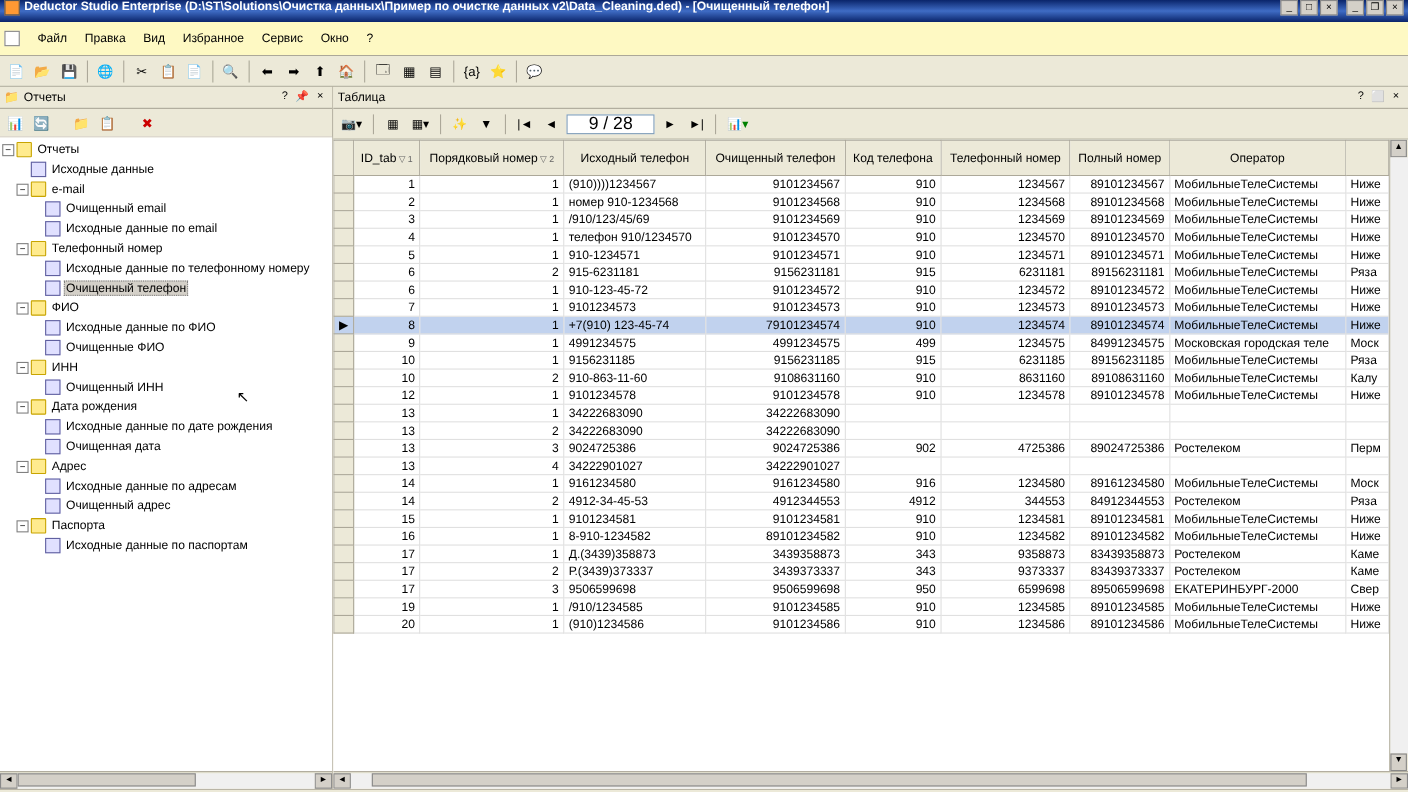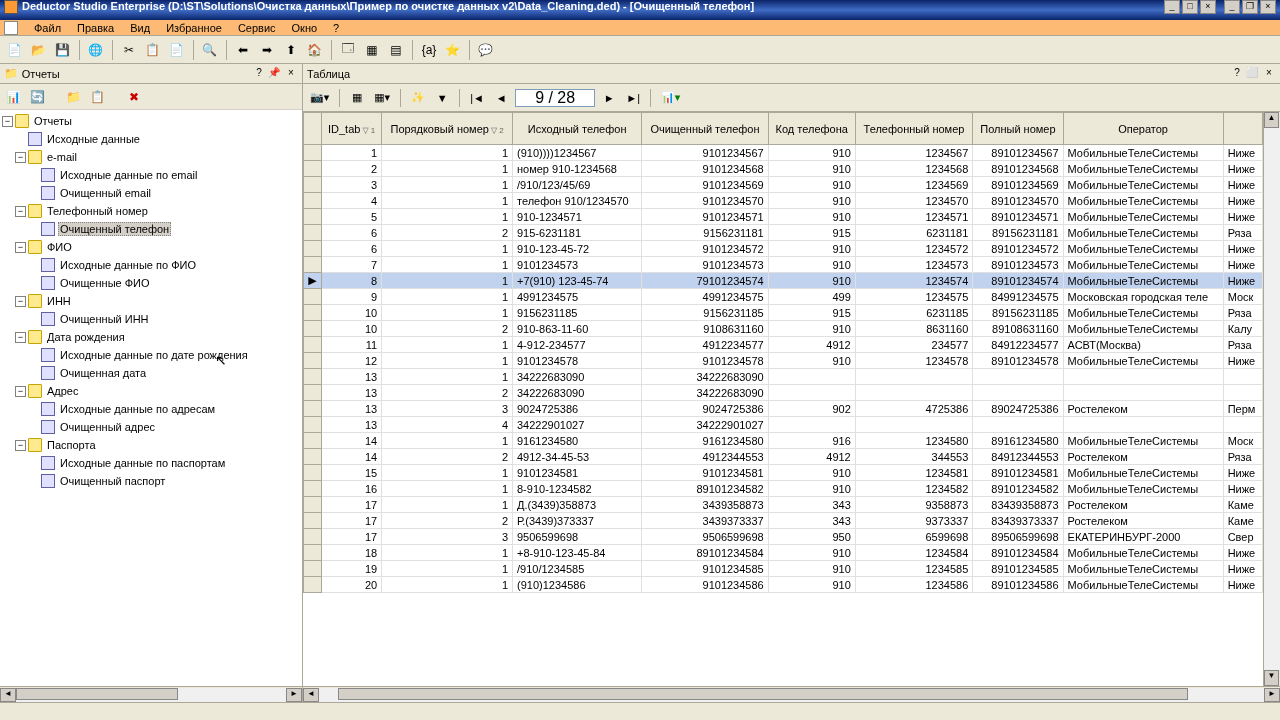--- a/index.html
+++ b/index.html
@@ -3,21 +3,21 @@
 <meta charset="utf-8">
 <style>
 * { box-sizing: border-box; margin: 0; padding: 0; }
 body { font-family: Tahoma, Arial, sans-serif; font-size: 11px; background: #ece9d8; overflow: hidden; width: 1280px; height: 720px; }
 
 .titlebar { background: linear-gradient(to bottom, #0a246a, #3f6cc5 50%, #0a246a); color: white; height: 20px; display: flex; padding: 0 4px; font-size: 11px; }
 .titlebar .icon { width: 14px; height: 14px; margin-right: 4px; background: #ff9933; border: 1px solid #555; }
 .titlebar .title { flex: 1; font-weight: bold; }
 .titlebar .winbtn { width: 16px; height: 14px; background: #d4d0c8; border: 1px solid #888; margin-left: 2px; font-size: 9px; text-align: center; line-height: 11px; color: black; cursor: pointer; }
 
-.menubar { background: #fdba74; height: 16px; display: flex; align-items: center; padding: 0 4px; border-bottom: 1px solid #aca899; }
+.menubar { background: #fef9c3; height: 31px; display: flex; align-items: center; padding: 0 4px; border-bottom: 1px solid #aca899; }
 .menubar-icon { width: 14px; height: 14px; background: #fff; border: 1px solid #888; margin-right: 8px; }
 .menubar .menuitem { padding: 2px 8px; cursor: pointer; }
 
 .toolbar { background: #ece9d8; height: 28px; display: flex; align-items: center; padding: 0 4px; border-bottom: 1px solid #aca899; gap: 2px; }
 .toolbar .tbtn { width: 22px; height: 22px; border: 1px solid transparent; display: flex; align-items: center; justify-content: center; cursor: pointer; font-size: 12px; }
 .toolbar .sep { width: 1px; height: 20px; background: #aca899; margin: 0 3px; }
 
 .content { display: flex; height: 638px; }
 .sidebar { width: 303px; background: #ece9d8; border-right: 1px solid #aca899; display: flex; flex-direction: column; }
 .panel-header { background: #ece9d8; height: 20px; display: flex; align-items: center; padding: 0 4px; border-bottom: 1px solid #aca899; font-weight: normal; }
@@ -157,40 +157,47 @@
           <span class="tree-spacer"></span>
           <span class="tree-expand">−</span>
           <span class="tree-icon folder-icon"></span>
           <span class="tree-label">e-mail</span>
         </div>
         <div class="tree-node">
           <span class="tree-spacer"></span>
           <span class="tree-spacer"></span>
           <span class="tree-spacer"></span>
           <span class="tree-icon report-icon"></span>
+          <span class="tree-label">Очищенный email</span>
+        </div>
+        <div class="tree-node">
+          <span class="tree-spacer"></span>
+          <span class="tree-spacer"></span>
+          <span class="tree-spacer"></span>
+          <span class="tree-icon report-icon"></span>
           <span class="tree-label">Исходные данные по email</span>
         </div>
         <div class="tree-node">
           <span class="tree-spacer"></span>
-          <span class="tree-spacer"></span>
-          <span class="tree-spacer"></span>
-          <span class="tree-icon report-icon"></span>
-          <span class="tree-label">Очищенный email</span>
-        </div>
-        <div class="tree-node">
-          <span class="tree-spacer"></span>
           <span class="tree-expand">−</span>
           <span class="tree-icon folder-icon"></span>
           <span class="tree-label">Телефонный номер</span>
         </div>
         <div class="tree-node">
           <span class="tree-spacer"></span>
           <span class="tree-spacer"></span>
           <span class="tree-spacer"></span>
           <span class="tree-icon report-icon"></span>
+          <span class="tree-label">Исходные данные по телефонному номеру</span>
+        </div>
+        <div class="tree-node">
+          <span class="tree-spacer"></span>
+          <span class="tree-spacer"></span>
+          <span class="tree-spacer"></span>
+          <span class="tree-icon report-icon"></span>
           <span class="tree-label selected">Очищенный телефон</span>
         </div>
         <div class="tree-node">
           <span class="tree-spacer"></span>
           <span class="tree-expand">−</span>
           <span class="tree-icon folder-icon"></span>
           <span class="tree-label">ФИО</span>
         </div>
         <div class="tree-node">
           <span class="tree-spacer"></span>
@@ -264,27 +271,20 @@
           <span class="tree-expand">−</span>
           <span class="tree-icon folder-icon"></span>
           <span class="tree-label">Паспорта</span>
         </div>
         <div class="tree-node">
           <span class="tree-spacer"></span>
           <span class="tree-spacer"></span>
           <span class="tree-spacer"></span>
           <span class="tree-icon report-icon"></span>
           <span class="tree-label">Исходные данные по паспортам</span>
-        </div>
-        <div class="tree-node">
-          <span class="tree-spacer"></span>
-          <span class="tree-spacer"></span>
-          <span class="tree-spacer"></span>
-          <span class="tree-icon report-icon"></span>
-          <span class="tree-label">Очищенный паспорт</span>
         </div>
       </div>
     <div class="hscroll">
       <span class="arrow">◄</span>
         <span class="track">
           <span class="thumb" style="left:0;width:60%"></span>
         </span>
         <span class="arrow">►</span>
     </div>
   </div>
@@ -472,32 +472,20 @@
                   <td class="txt">910-863-11-60</td>
                   <td class="num">9108631160</td>
                   <td class="num">910</td>
                   <td class="num">8631160</td>
                   <td class="num">89108631160</td>
                   <td class="txt">МобильныеТелеСистемы</td>
                   <td class="txt">Калу</td>
                 </tr>
                 <tr>
                   <td class="rowhead"></td>
-                  <td class="num">11</td>
-                  <td class="num">1</td>
-                  <td class="txt">4-912-234577</td>
-                  <td class="num">4912234577</td>
-                  <td class="num">4912</td>
-                  <td class="num">234577</td>
-                  <td class="num">84912234577</td>
-                  <td class="txt">АСВТ(Москва)</td>
-                  <td class="txt">Ряза</td>
-                </tr>
-                <tr>
-                  <td class="rowhead"></td>
                   <td class="num">12</td>
                   <td class="num">1</td>
                   <td class="txt">9101234578</td>
                   <td class="num">9101234578</td>
                   <td class="num">910</td>
                   <td class="num">1234578</td>
                   <td class="num">89101234578</td>
                   <td class="txt">МобильныеТелеСистемы</td>
                   <td class="txt">Ниже</td>
                 </tr>
@@ -625,32 +613,20 @@
                   <td class="rowhead"></td>
                   <td class="num">17</td>
                   <td class="num">3</td>
                   <td class="txt">9506599698</td>
                   <td class="num">9506599698</td>
                   <td class="num">950</td>
                   <td class="num">6599698</td>
                   <td class="num">89506599698</td>
                   <td class="txt">ЕКАТЕРИНБУРГ-2000</td>
                   <td class="txt">Свер</td>
-                </tr>
-                <tr>
-                  <td class="rowhead"></td>
-                  <td class="num">18</td>
-                  <td class="num">1</td>
-                  <td class="txt">+8-910-123-45-84</td>
-                  <td class="num">89101234584</td>
-                  <td class="num">910</td>
-                  <td class="num">1234584</td>
-                  <td class="num">89101234584</td>
-                  <td class="txt">МобильныеТелеСистемы</td>
-                  <td class="txt">Ниже</td>
                 </tr>
                 <tr>
                   <td class="rowhead"></td>
                   <td class="num">19</td>
                   <td class="num">1</td>
                   <td class="txt">/910/1234585</td>
                   <td class="num">9101234585</td>
                   <td class="num">910</td>
                   <td class="num">1234585</td>
                   <td class="num">89101234585</td>

